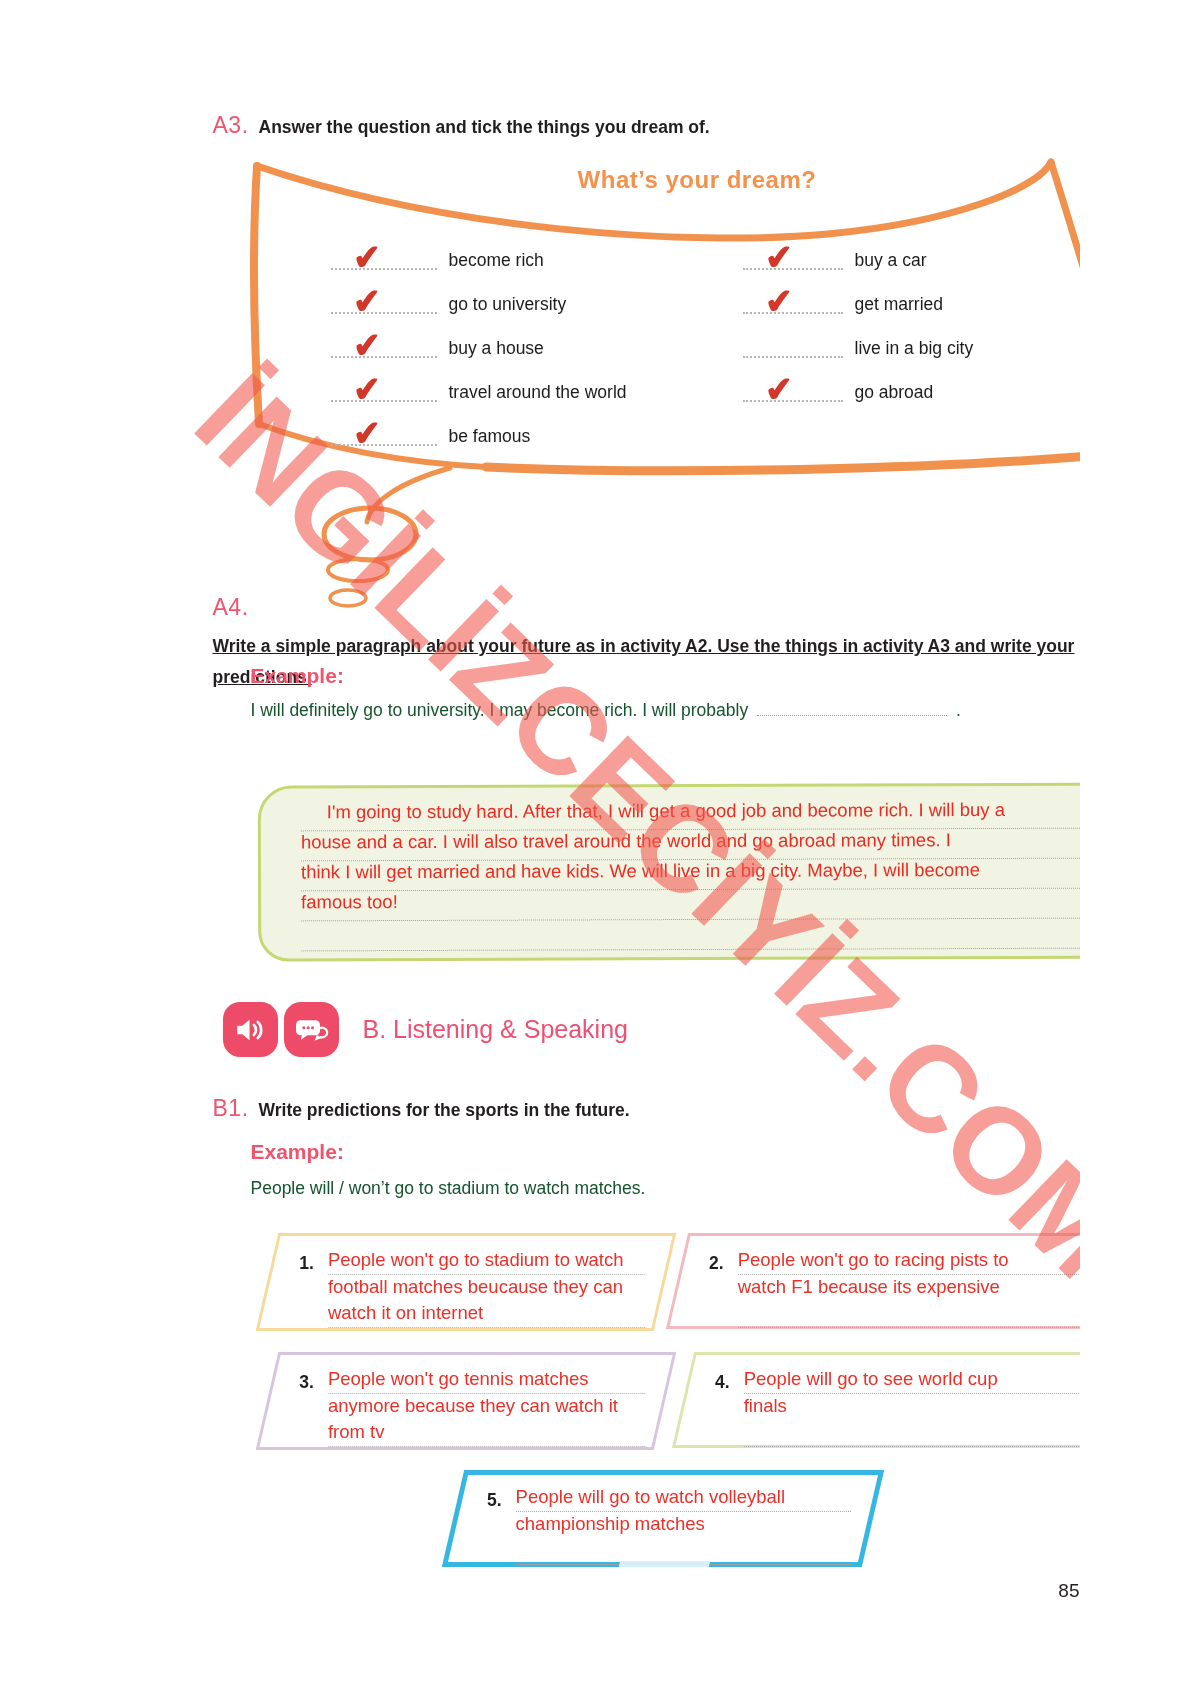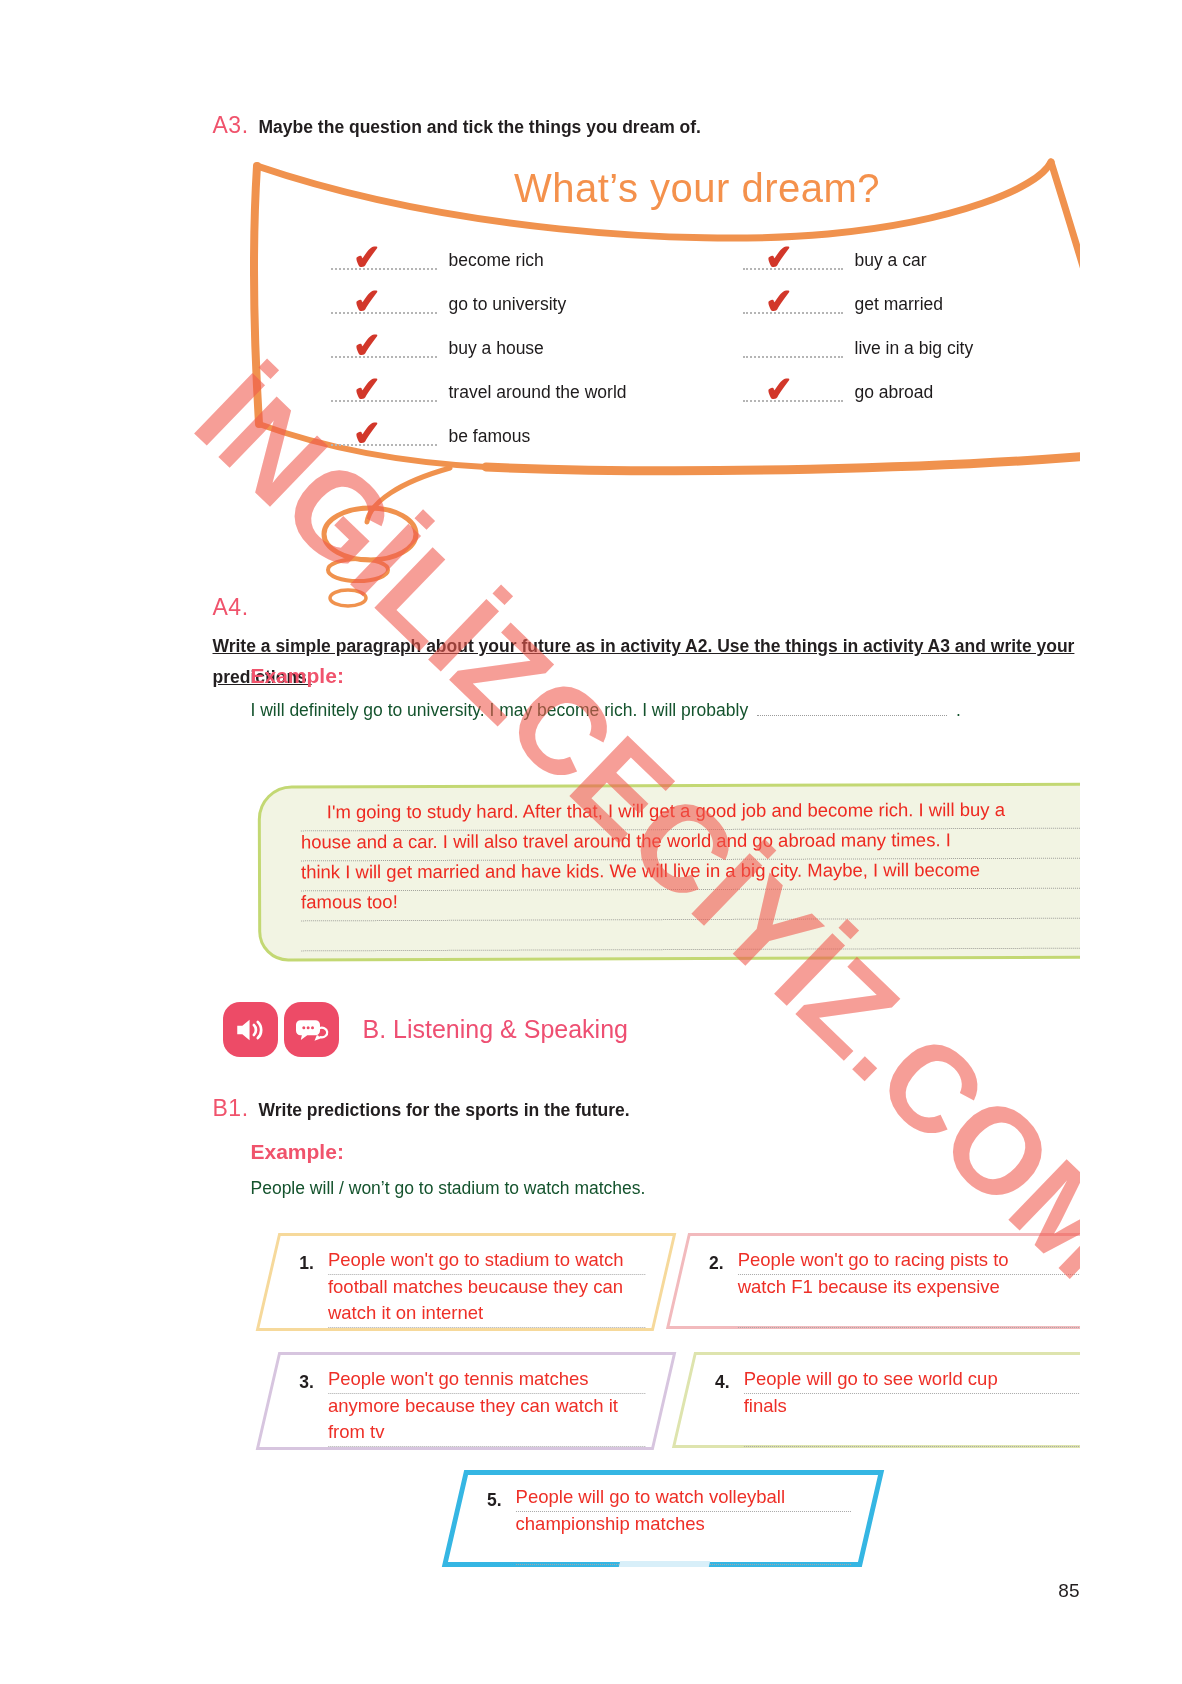--- a/index.html
+++ b/index.html
@@ -10,21 +10,21 @@
   }
   .abs{position:absolute;}
 
   
   .act-label{font-size:23px;color:#f0536c;letter-spacing:.5px;}
   .act-instr{font-size:17.5px;font-weight:bold;color:#221e1f;}
   .act-head{display:flex;gap:10px;align-items:baseline;}
   .instr-block{font-size:17.5px;font-weight:bold;line-height:1.75;width:905px;text-decoration:underline;}
 
   
-  .dream-title{width:895px;text-align:center;font-size:40px;font-weight:normal;color:#f4914c;letter-spacing:.5px;}
+  .dream-title{width:895px;text-align:center;font-size:24px;font-weight:bold;color:#f4914c;letter-spacing:.5px;}
   .checkcol{display:flex;flex-direction:column;}
   .crow{height:44px;display:flex;align-items:center;}
   .slot{position:relative;display:inline-block;height:18px;border-bottom:2px dotted #b5b5b5;}
   .slot-l{width:106px;}
   .slot-r{width:100px;}
   .tick{position:absolute;left:22px;bottom:-6px;font-size:34px;line-height:1;color:#d2372a;font-weight:bold;transform:rotate(-4deg);}
   .clabel{margin-left:12px;font-size:17.5px;color:#1e1b1c;}
 
   
   .ex-label{font-size:21px;font-weight:bold;color:#f0536c;}
@@ -64,21 +64,21 @@
     color:#f1594e;opacity:.58;letter-spacing:0px;
   }
 </style>
 </head>
 <body>
 
 <div class="page">
 
   <div class="abs act-head" style="left:110px;top:112px;">
     <span class="act-label">A3.</span>
-    <span class="act-instr">Maybe the question and tick the things you dream of.</span>
+    <span class="act-instr">Answer the question and tick the things you dream of.</span>
   </div>
 
   <svg class="abs" style="left:147px;top:150px;" width="895" height="470" viewBox="0 0 895 470">
     <g fill="none" stroke="#f0924e" stroke-linecap="round">
       <path stroke-width="8" d="M7,16 C2,95 4,190 9,274"></path>
       <path stroke-width="7" d="M7,16 C195,80 435,97 578,84 C705,72 788,38 801,12"></path>
       <path stroke-width="7" d="M801,12 C830,105 872,245 886,302"></path>
       <path stroke-width="9" d="M886,302 C700,320 420,325 236,317"></path>
       <path stroke-width="6" d="M9,274 C80,300 162,313 236,317"></path>
       <path stroke-width="5" d="M200,318 C150,332 120,352 117,372"></path>

